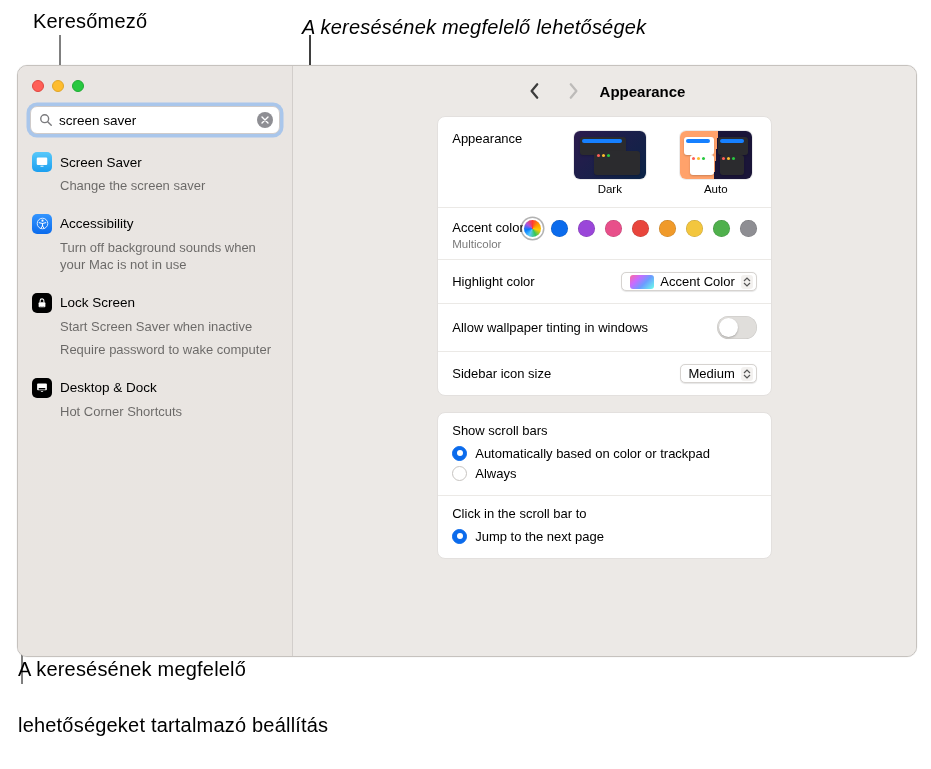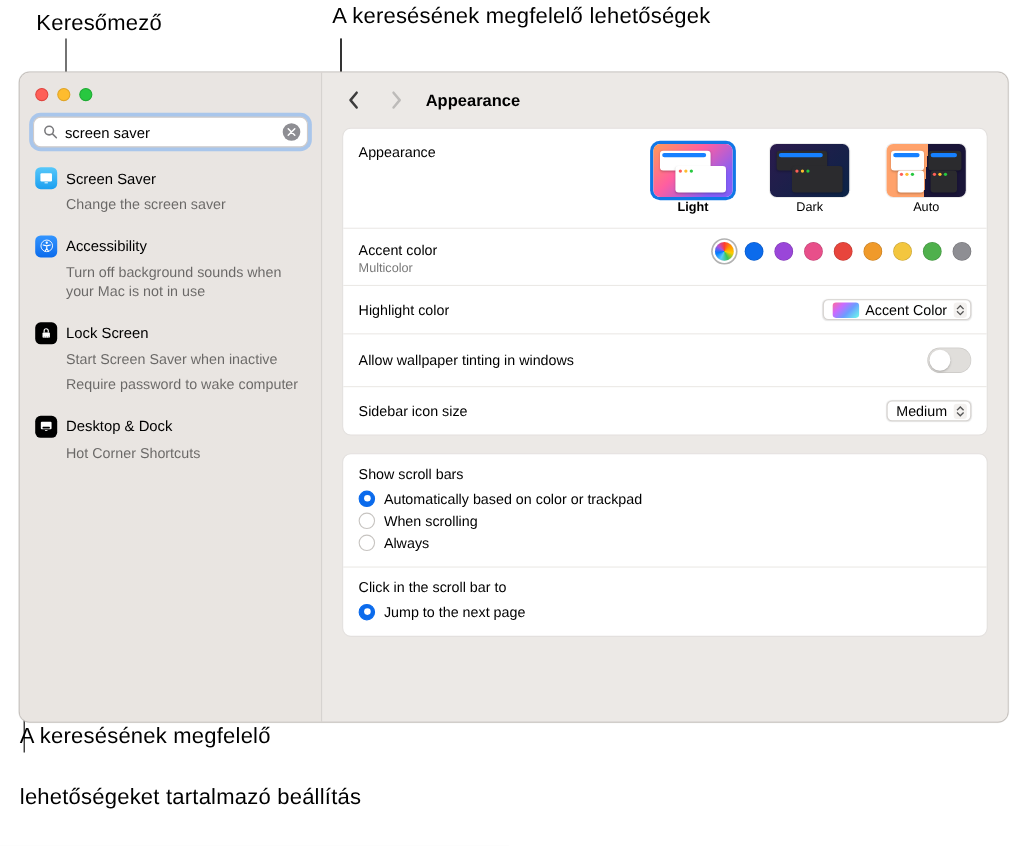--- a/index.html
+++ b/index.html
@@ -55,21 +55,21 @@
 .results { padding: 4px 8px 0 10px; overflow-y: auto; }
 .res-group { padding: 6px 4px 10px 4px; }
 .res-head { display:flex; align-items:center; gap:8px; margin-bottom:2px; }
 .res-icon { width:20px; height:20px; border-radius:5px; display:flex;align-items:center;justify-content:center; flex-shrink:0; }
 .res-title { font-size: 13.5px; color: #000; }
 .res-sub { font-size: 13px; color: rgba(0,0,0,0.55); line-height: 1.35; padding: 3px 4px 3px 28px; cursor:pointer; border-radius:4px; }
 
 .main {
   flex: 1;
   background: #ece9e6;
-  display: flex; flex-direction: column;
+  display: flex; flex-direction: column; align-items: center;
 }
 .toolbar {
   height: 50px;
   display:flex; align-items:center;
   padding: 0 18px;
   gap: 16px;
 }
 .nav-btn { width:22px; height:28px; display:flex;align-items:center;justify-content:center; color:#3c3c3c; cursor:pointer; }
 .nav-btn.disabled { color: #bdbbb9; cursor:default; }
 .toolbar h1 { font-size: 15px; font-weight: 700; color:#000; }
@@ -139,21 +139,21 @@
 
 svg.connectors { position:absolute; left:0; top:0; pointer-events:none; }
 
 .accent-row-wrap .row{align-items:flex-start;padding-bottom:4px;border-bottom:none;}
 .accent-label-col{display:flex;flex-direction:column;}
 </style>
 </head>
 <body>
 
 <div class="callout" style="left:33px; top:10px;">Keresőmező</div>
-<div class="callout" style="left:302px; top:4px;">A keresésének megfelelő lehetőségek</div>
+<div class="callout" style="left:302px; top:16px;font-style:italic;">A keresésének megfelelő lehetőségek</div>
 <div class="callout" style="left:18px; top:658px;">A keresésének megfelelő</div>
 <div class="callout" style="left:18px; top:714px;">lehetőségeket tartalmazó beállítás</div>
 
 <svg class="connectors" width="931" height="769">
   <line x1="60" y1="35" x2="60" y2="128" stroke="#000" stroke-width="1"></line>
   <path d="M 310 35 L 310 400 M 294 312 L 310 312 M 294 395 L 310 395 M 294 312 L 294 395" stroke="#000" stroke-width="1" fill="none"></path>
   <path d="M 294 312 L 294 316 M 294 395 L 294 391" stroke="#000" stroke-width="1"></path>
   <line x1="294" y1="312" x2="310" y2="312" stroke="#000" stroke-width="1"></line>
   <line x1="294" y1="395" x2="310" y2="395" stroke="#000" stroke-width="1"></line>
   <line x1="310" y1="312" x2="310" y2="395" stroke="#000" stroke-width="1"></line>
@@ -260,33 +260,20 @@
       <h1>Appearance</h1>
     </div>
 
     <div class="content">
 
       <div class="panel">
         <div class="row" style="align-items:flex-start;padding-top:14px;">
           <div class="label">Appearance</div>
           <div class="spacer"></div>
           <div class="appearance-thumbs">
-            <div class="thumb selected">
-              <div class="preview pv-light">
-                <div class="pv-win" style="left:6px;top:6px;width:46px;height:18px;"></div>
-                <div class="pv-bar" style="left:8px;top:8px;width:40px;"></div>
-                <div class="pv-win" style="left:20px;top:20px;width:46px;height:24px;"></div>
-                <div class="pv-dots" style="left:23px;top:23px;">
-                    <div class="pv-dot" style="background:#ff5f57"></div>
-                    <div class="pv-dot" style="background:#febc2e"></div>
-                    <div class="pv-dot" style="background:#28c840"></div>
-                  </div>
-              </div>
-              <div class="cap">Light</div>
-            </div>
             <div class="thumb">
               <div class="preview pv-dark">
                 <div class="pv-win" style="left:6px;top:6px;width:46px;height:18px;"></div>
                 <div class="pv-bar" style="left:8px;top:8px;width:40px;"></div>
                 <div class="pv-win" style="left:20px;top:20px;width:46px;height:24px;"></div>
                 <div class="pv-dots" style="left:23px;top:23px;">
                     <div class="pv-dot" style="background:#ff5f57"></div>
                     <div class="pv-dot" style="background:#febc2e"></div>
                     <div class="pv-dot" style="background:#28c840"></div>
                   </div>
@@ -383,24 +370,20 @@
 
       <div class="panel">
         <div class="radio-group" style="border-bottom:1px solid #ebe9e6;">
           <div class="grp-label">Show scroll bars</div>
           <div class="radio-row">
             <div class="radio checked"></div>
             <span>Automatically based on color or trackpad</span>
           </div>
           <div class="radio-row">
             <div class="radio"></div>
-            <span>When scrolling</span>
-          </div>
-          <div class="radio-row">
-            <div class="radio"></div>
             <span>Always</span>
           </div>
         </div>
         <div class="radio-group">
           <div class="grp-label">Click in the scroll bar to</div>
           <div class="radio-row">
             <div class="radio checked"></div>
             <span>Jump to the next page</span>
           </div>
         </div>

